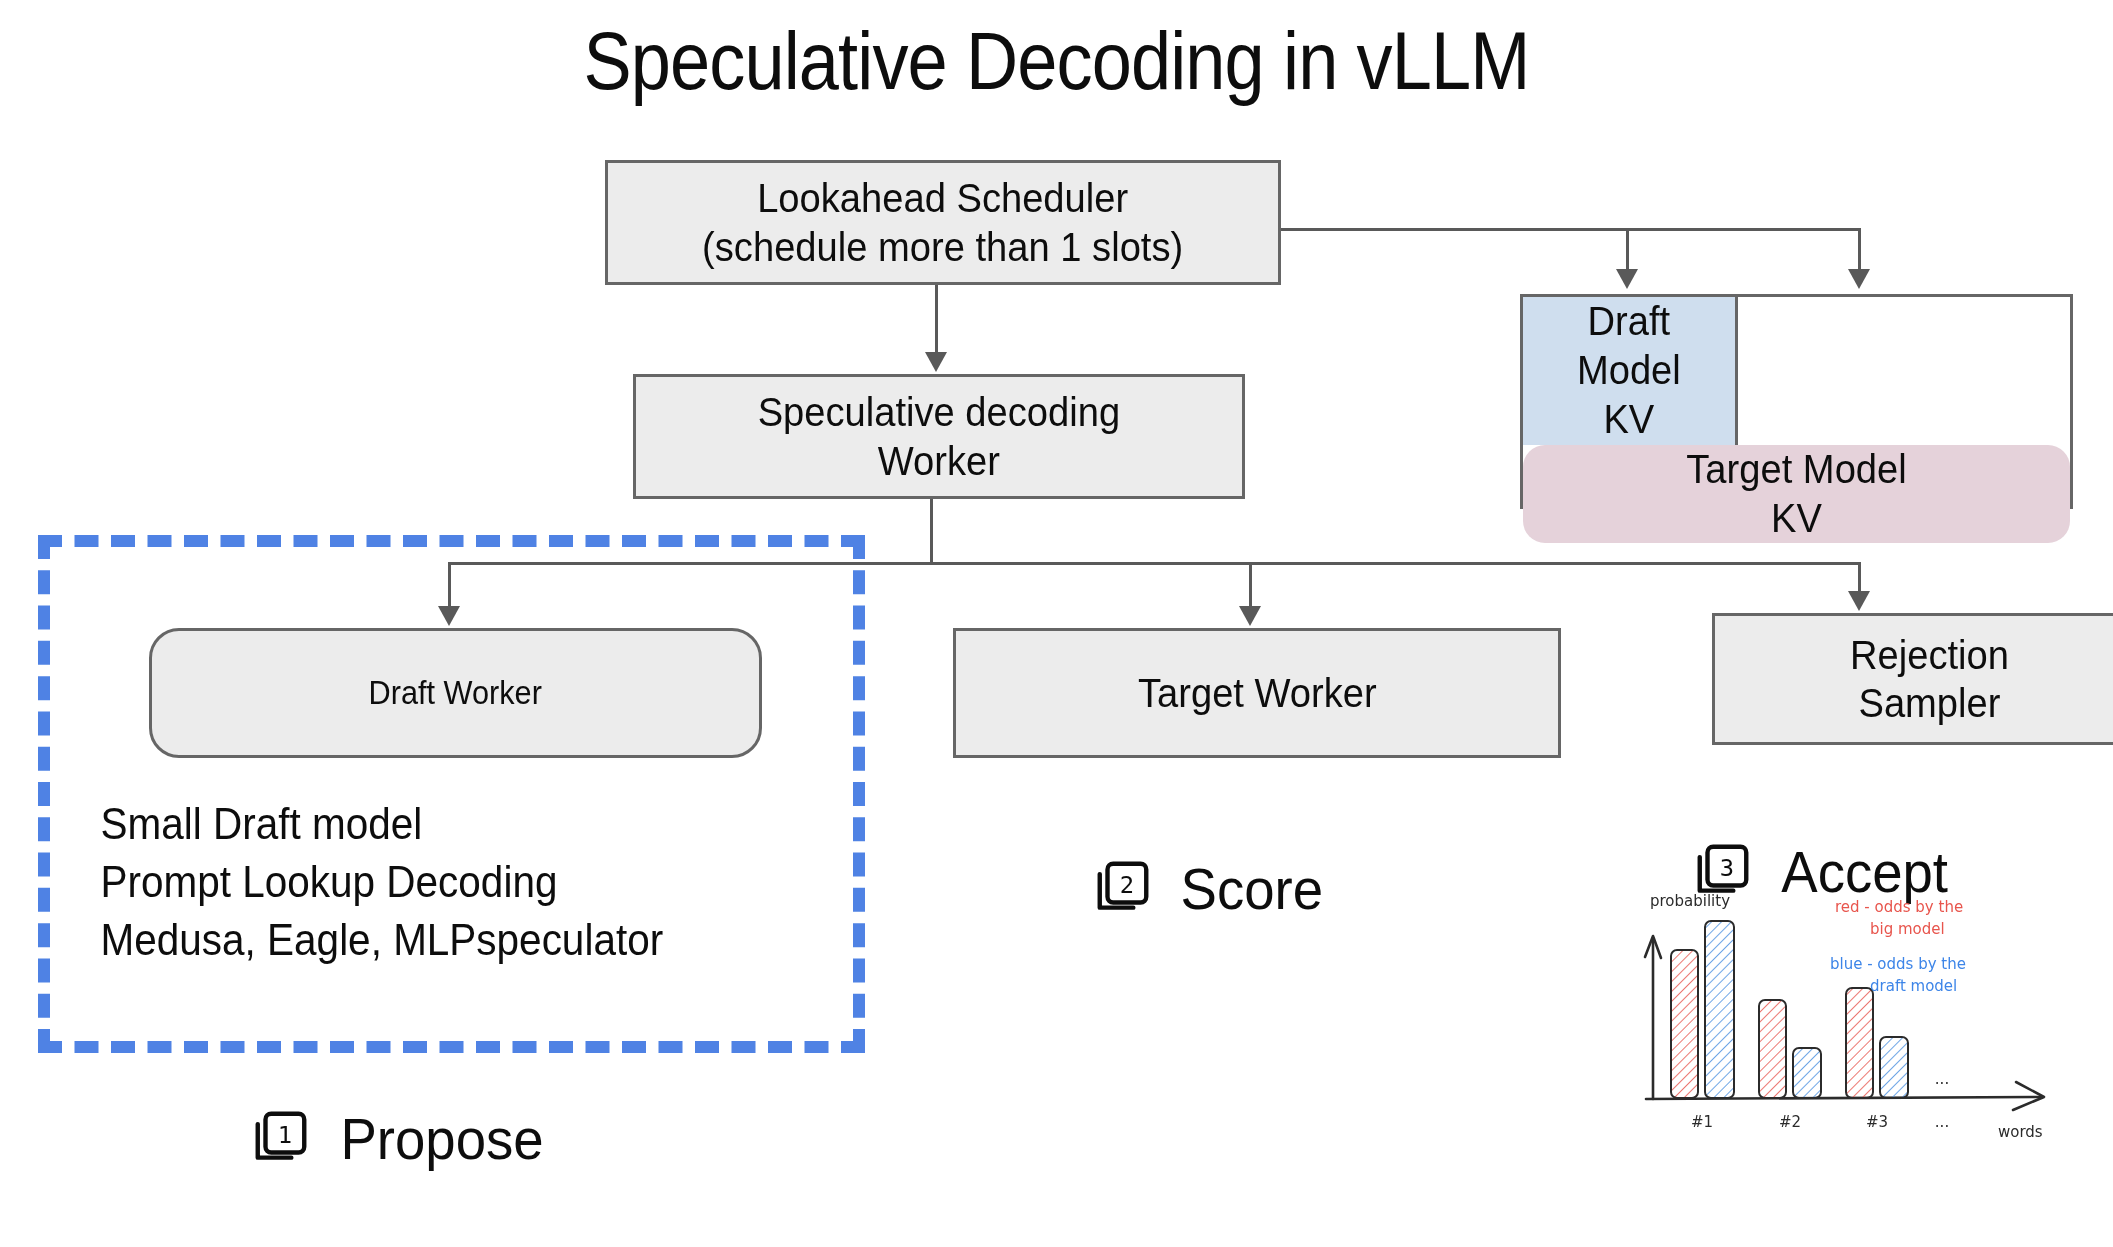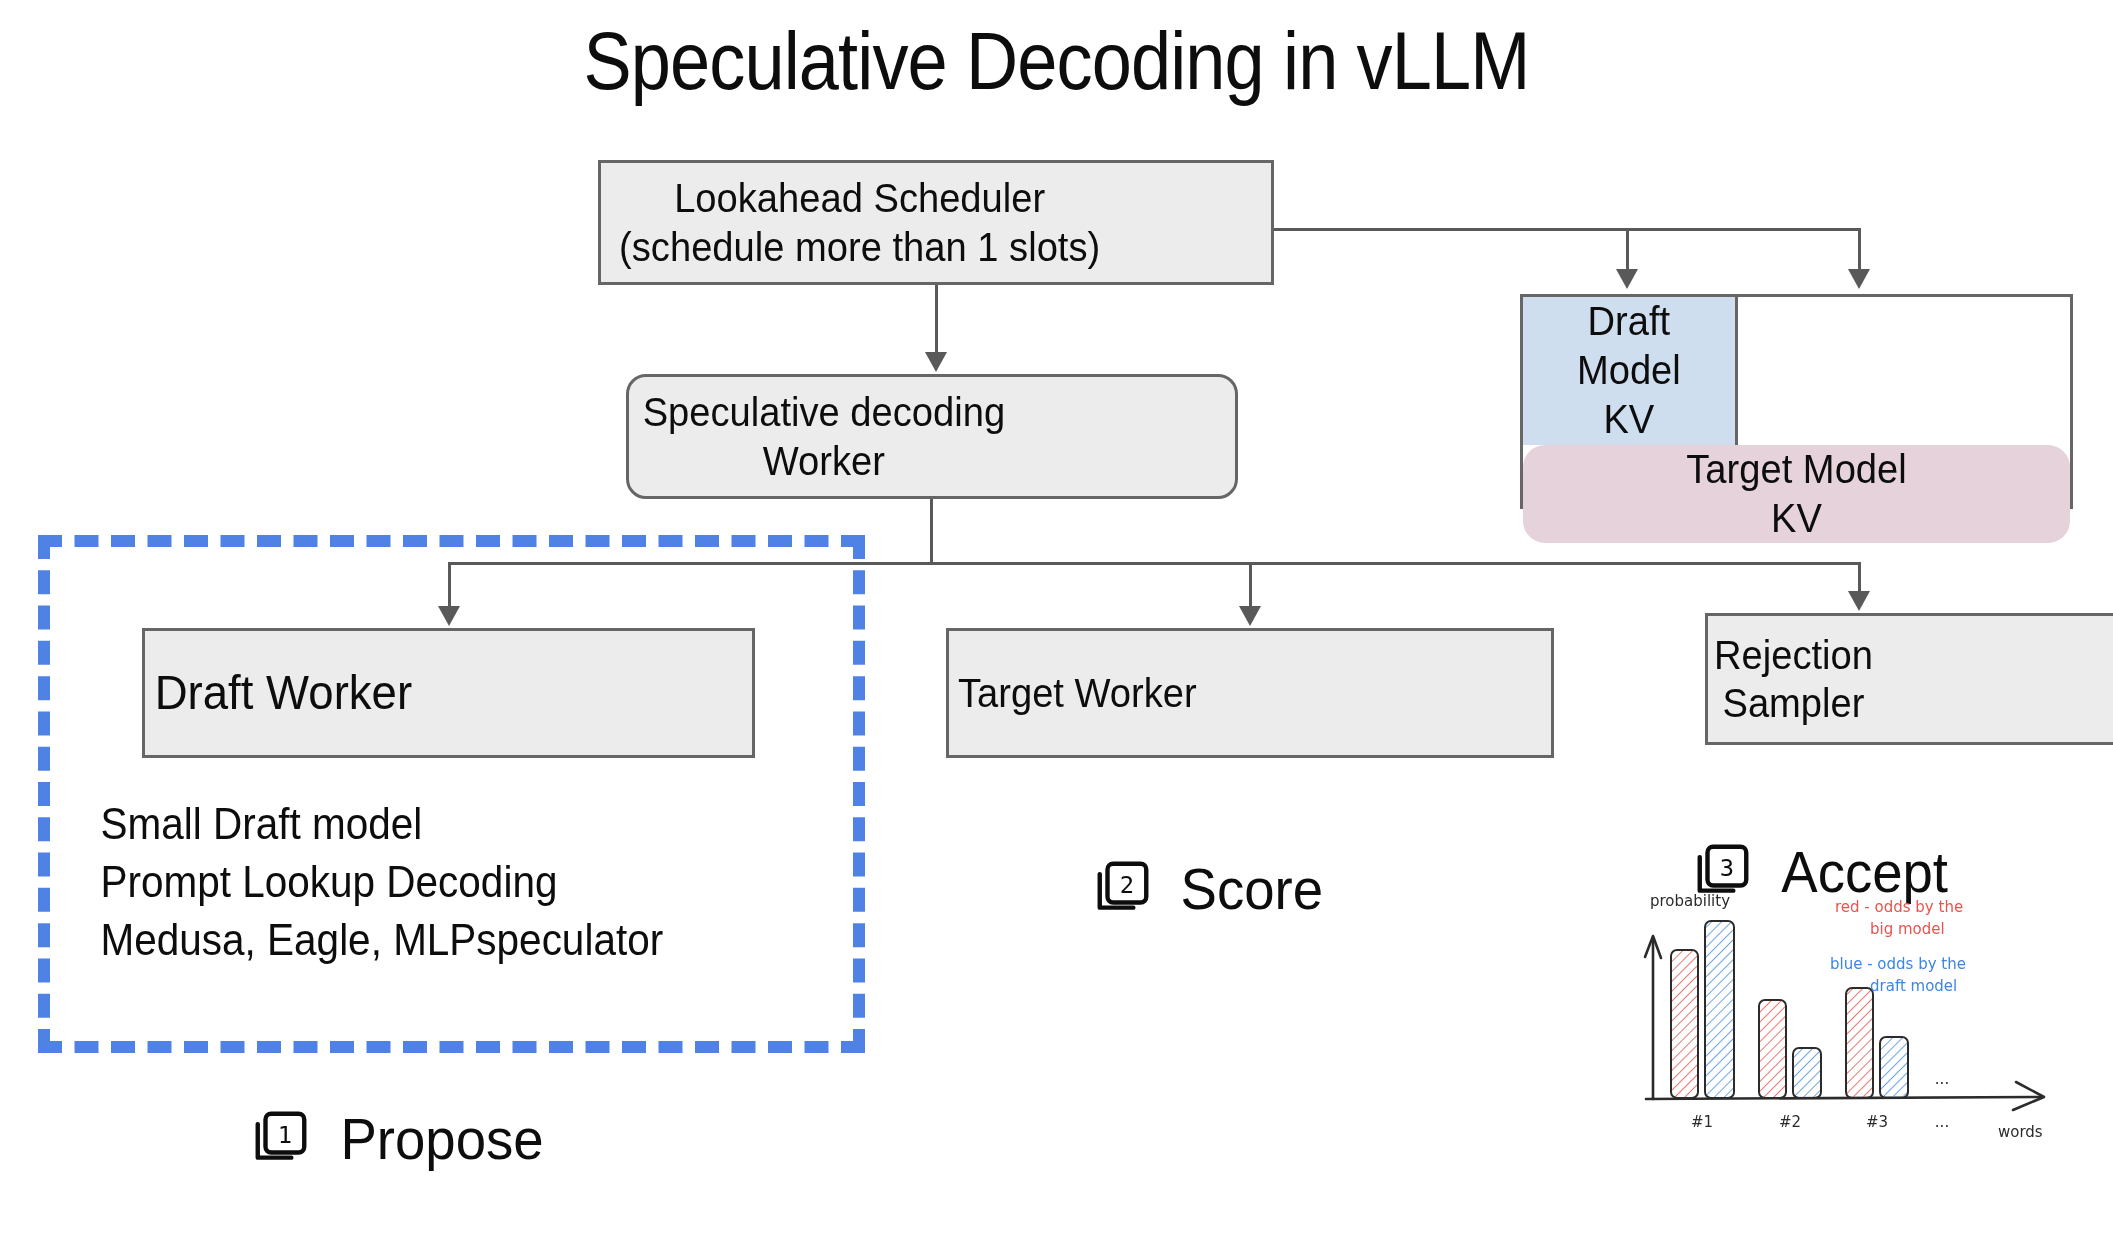--- a/index.html
+++ b/index.html
@@ -36,34 +36,35 @@
   }
 
   
   .node {
     position: absolute;
     box-sizing: border-box;
     background: #ececec;
     border: 3px solid #666666;
     display: flex;
     align-items: center;
-    justify-content: flex-start;
+    justify-content: center;
     text-align: center;
     color: #0d0d0d;
     line-height: 1.18;
     font-family: "Liberation Sans", sans-serif;
+    margin-left: 7px;
   }
   .node .lines {
     transform: scaleX(0.93);
   }
   .node .lines > div { white-space: nowrap; }
 
   #node-scheduler { left: 598px; top: 160px; width: 676px; height: 125px; font-size: 41px; }
-  #node-spec-worker { left: 626px; top: 374px; width: 612px; height: 125px; font-size: 41px; border-radius: 20px; }
-  #node-draft-worker { left: 142px; top: 628px; width: 613px; height: 130px; font-size: 49px; }
+  #node-spec-worker { left: 626px; top: 374px; width: 612px; height: 125px; font-size: 41px; }
+  #node-draft-worker { left: 142px; top: 628px; width: 613px; height: 130px; font-size: 33px; border-radius: 30px; }
   #node-target-worker { left: 946px; top: 628px; width: 608px; height: 130px; font-size: 41px; }
   #node-rejection { left: 1705px; top: 613px; width: 434px; height: 132px; font-size: 41px; }
 
   
   #kv-group {
     position: absolute;
     left: 1520px;
     top: 294px;
     width: 553px;
     height: 215px;

